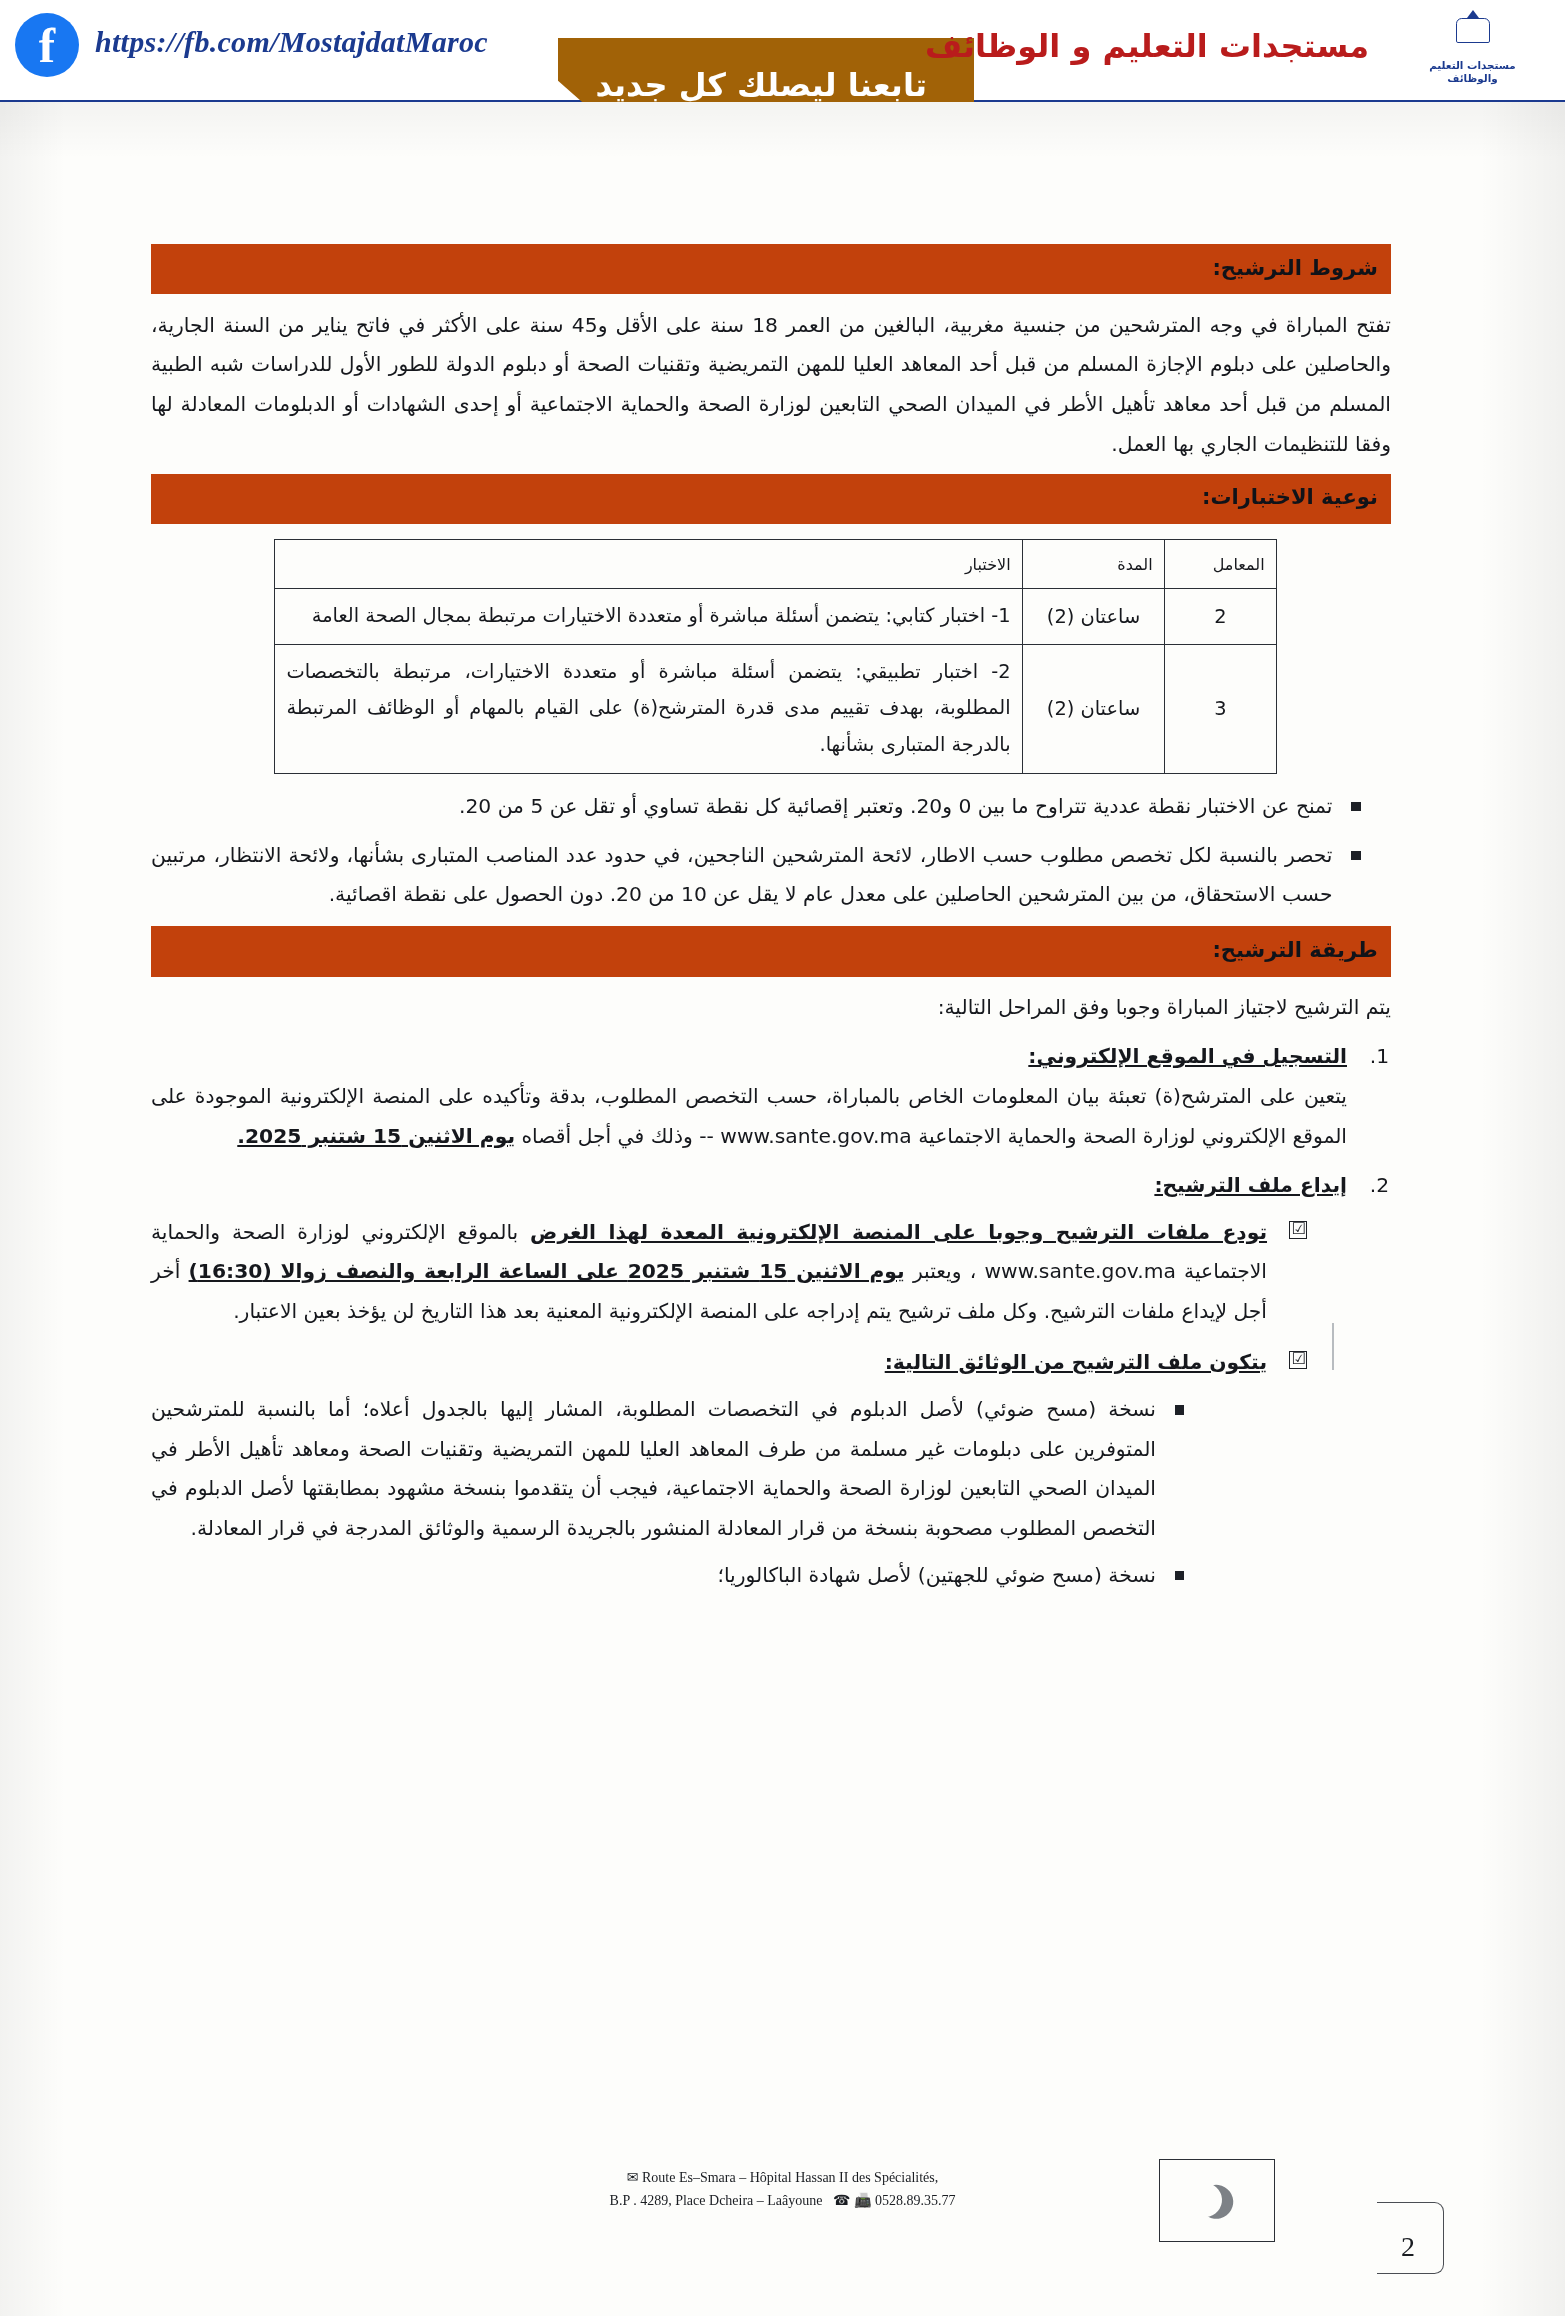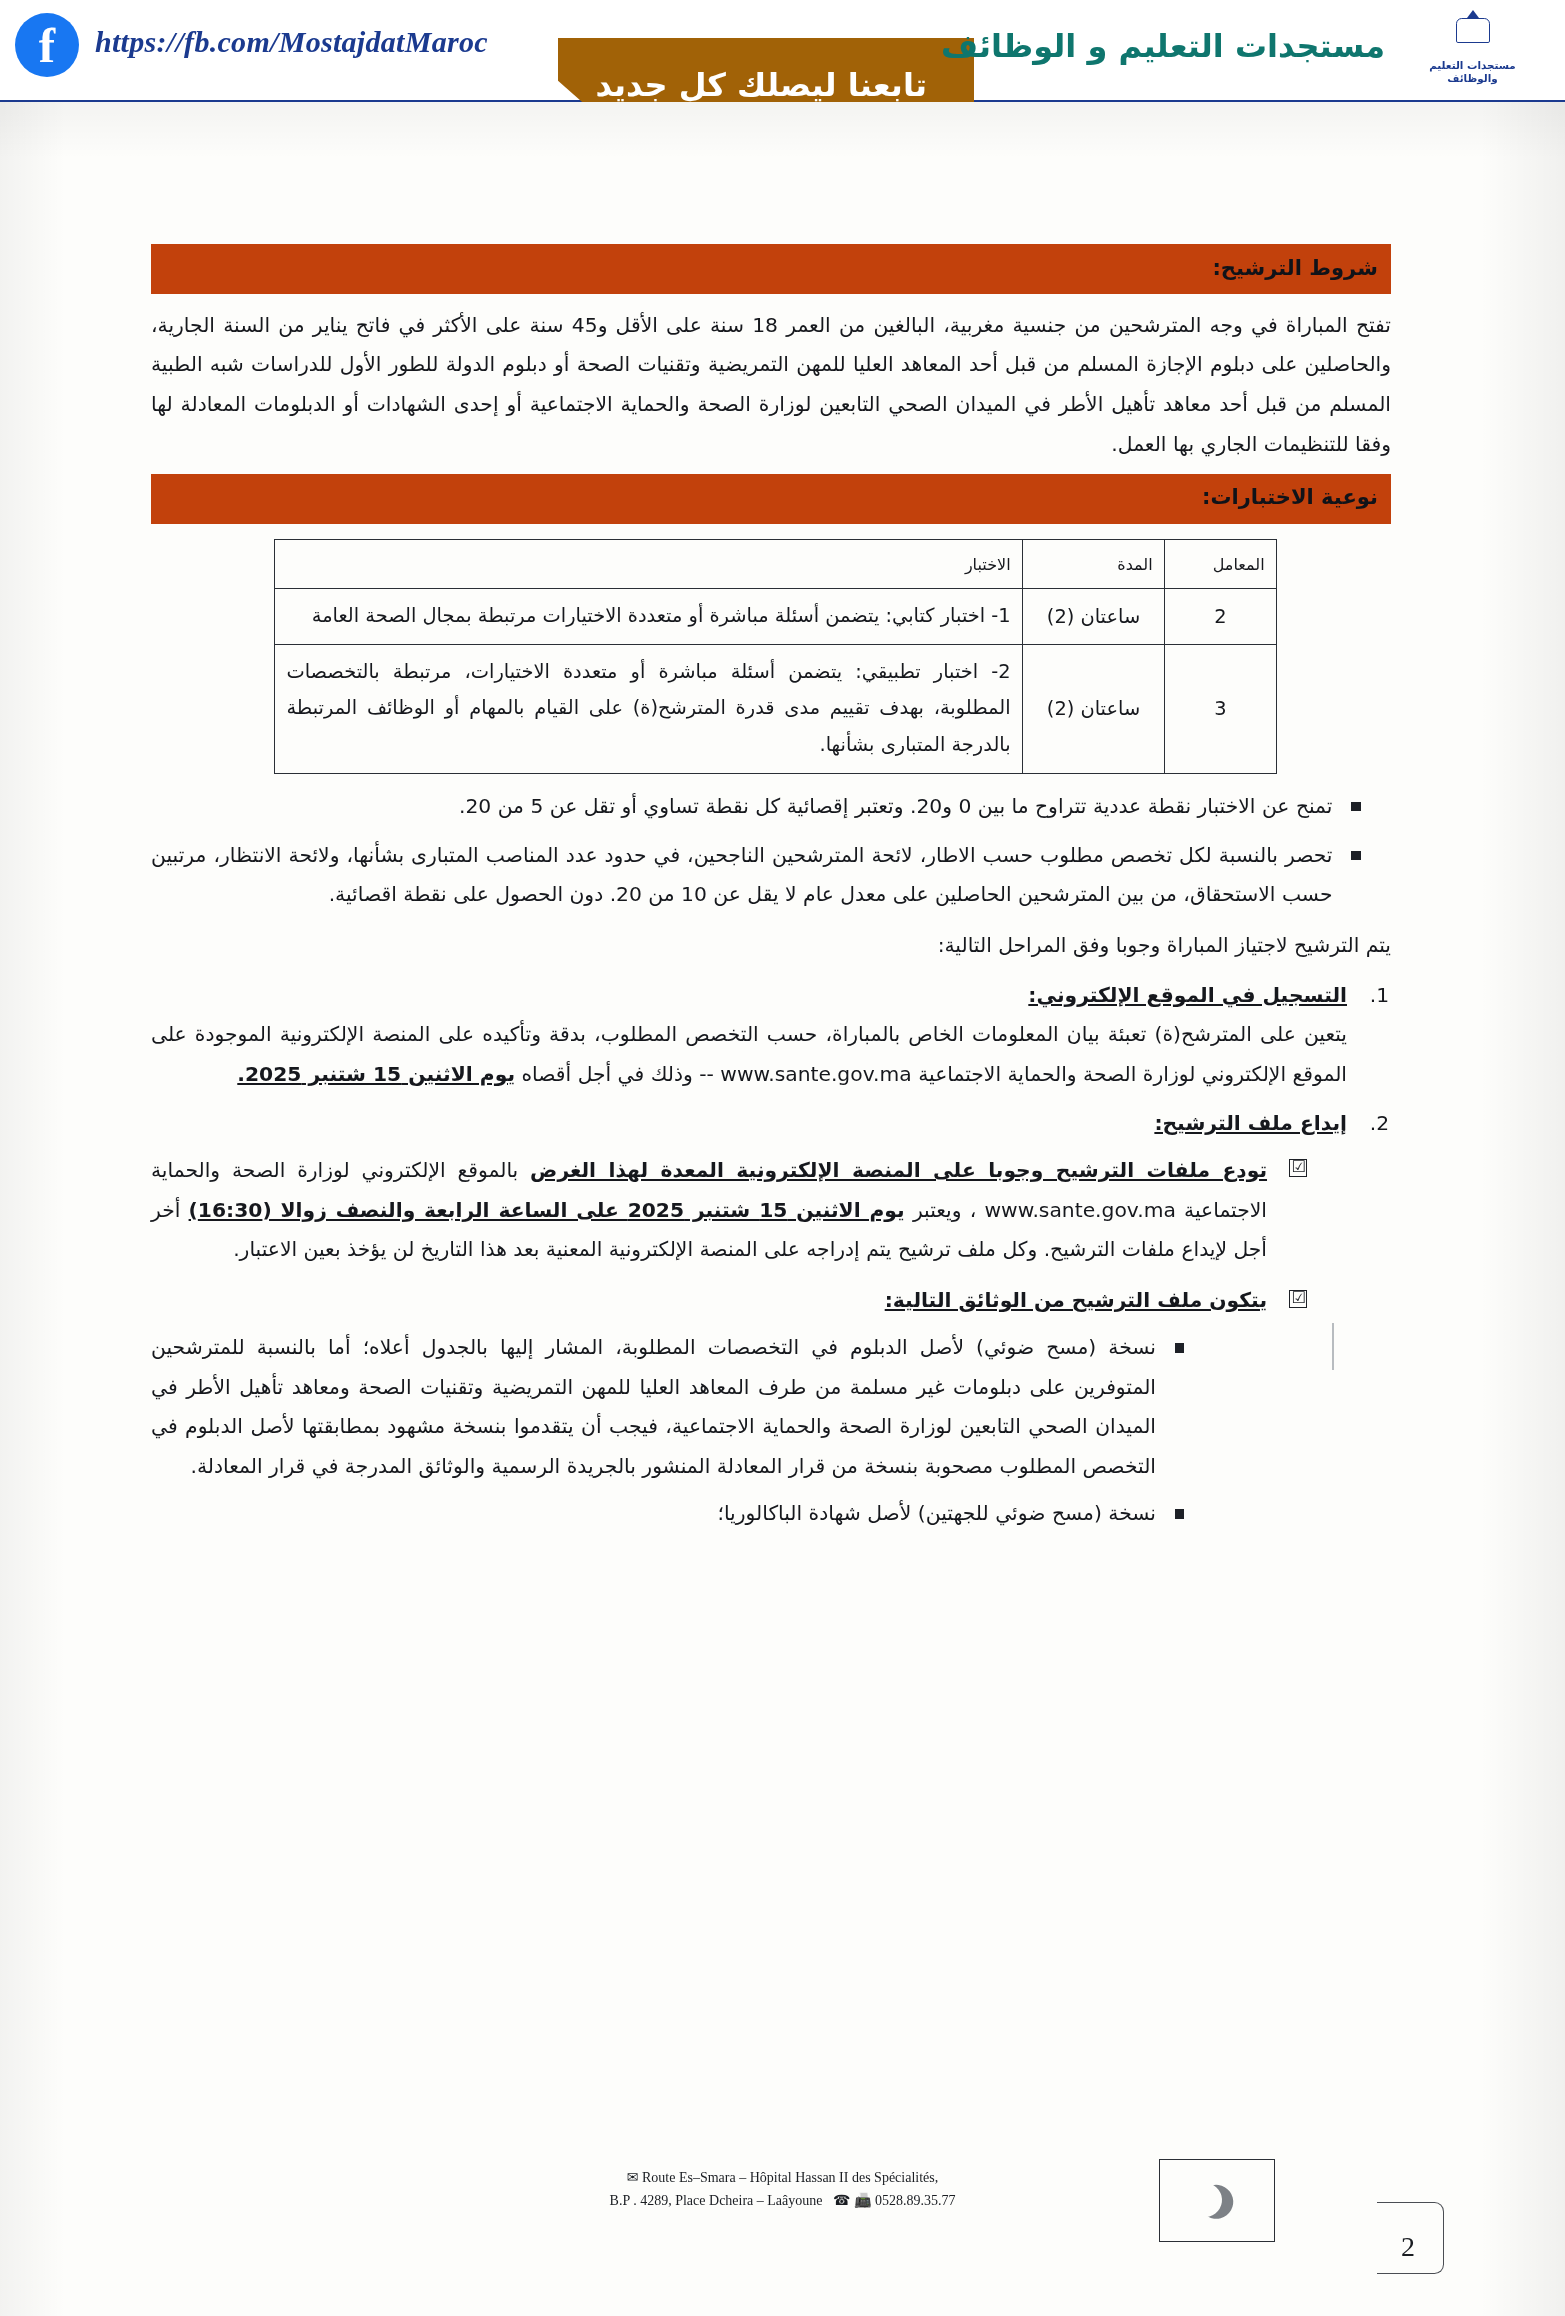--- a/index.html
+++ b/index.html
@@ -71,25 +71,25 @@
   }
   .blue-ribbon span {
     color: #ffffff;
     font-size: 32px;
     font-weight: bold;
     direction: rtl;
     padding-right: 9.5px;
   }
   .site-title {
     position: absolute;
-    right: 180px;
+    right: 196px;
     top: 26.5px;
     font-size: 32px;
     font-weight: bold;
-    color: #0f766e;
+    color: #b91c1c;
     direction: rtl;
   }
   .emblem {
     position: absolute;
     right: 26.5px;
     top: 7.6px;
     width: 132px;
     height: 87px;
     display: flex;
     flex-direction: column;
@@ -410,20 +410,21 @@
           <td class="c-desc">2- اختبار تطبيقي: يتضمن أسئلة مباشرة أو متعددة الاختيارات، مرتبطة بالتخصصات المطلوبة، بهدف تقييم مدى قدرة المترشح(ة) على القيام بالمهام أو الوظائف المرتبطة بالدرجة المتبارى بشأنها.</td>
         </tr>
       </tbody>
     </table>
 
     <ul class="sq">
       <li>تمنح عن الاختبار نقطة عددية تتراوح ما بين 0 و20. وتعتبر إقصائية كل نقطة تساوي أو تقل عن 5 من 20.</li>
       <li>تحصر بالنسبة لكل تخصص مطلوب حسب الاطار، لائحة المترشحين الناجحين، في حدود عدد المناصب المتبارى بشأنها، ولائحة الانتظار، مرتبين حسب الاستحقاق، من بين المترشحين الحاصلين على معدل عام لا يقل عن 10 من 20. دون الحصول على نقطة اقصائية.</li>
     </ul>
 
+    <div class="section-head">طريقة الترشيح:</div>
     <p class="para">يتم الترشيح لاجتياز المباراة وجوبا وفق المراحل التالية:</p>
 
     <ol class="steps">
 
       <li>
         <span class="num">1.</span>
         <span class="u b">التسجيل في الموقع الإلكتروني:</span>
         <p class="para">
           <span>يتعين على المترشح(ة) تعبئة بيان المعلومات الخاص بالمباراة، حسب التخصص المطلوب، بدقة وتأكيده على المنصة الإلكترونية الموجودة على الموقع الإلكتروني لوزارة الصحة والحماية الاجتماعية</span>
           <span class="ltr">www.sante.gov.ma</span>

